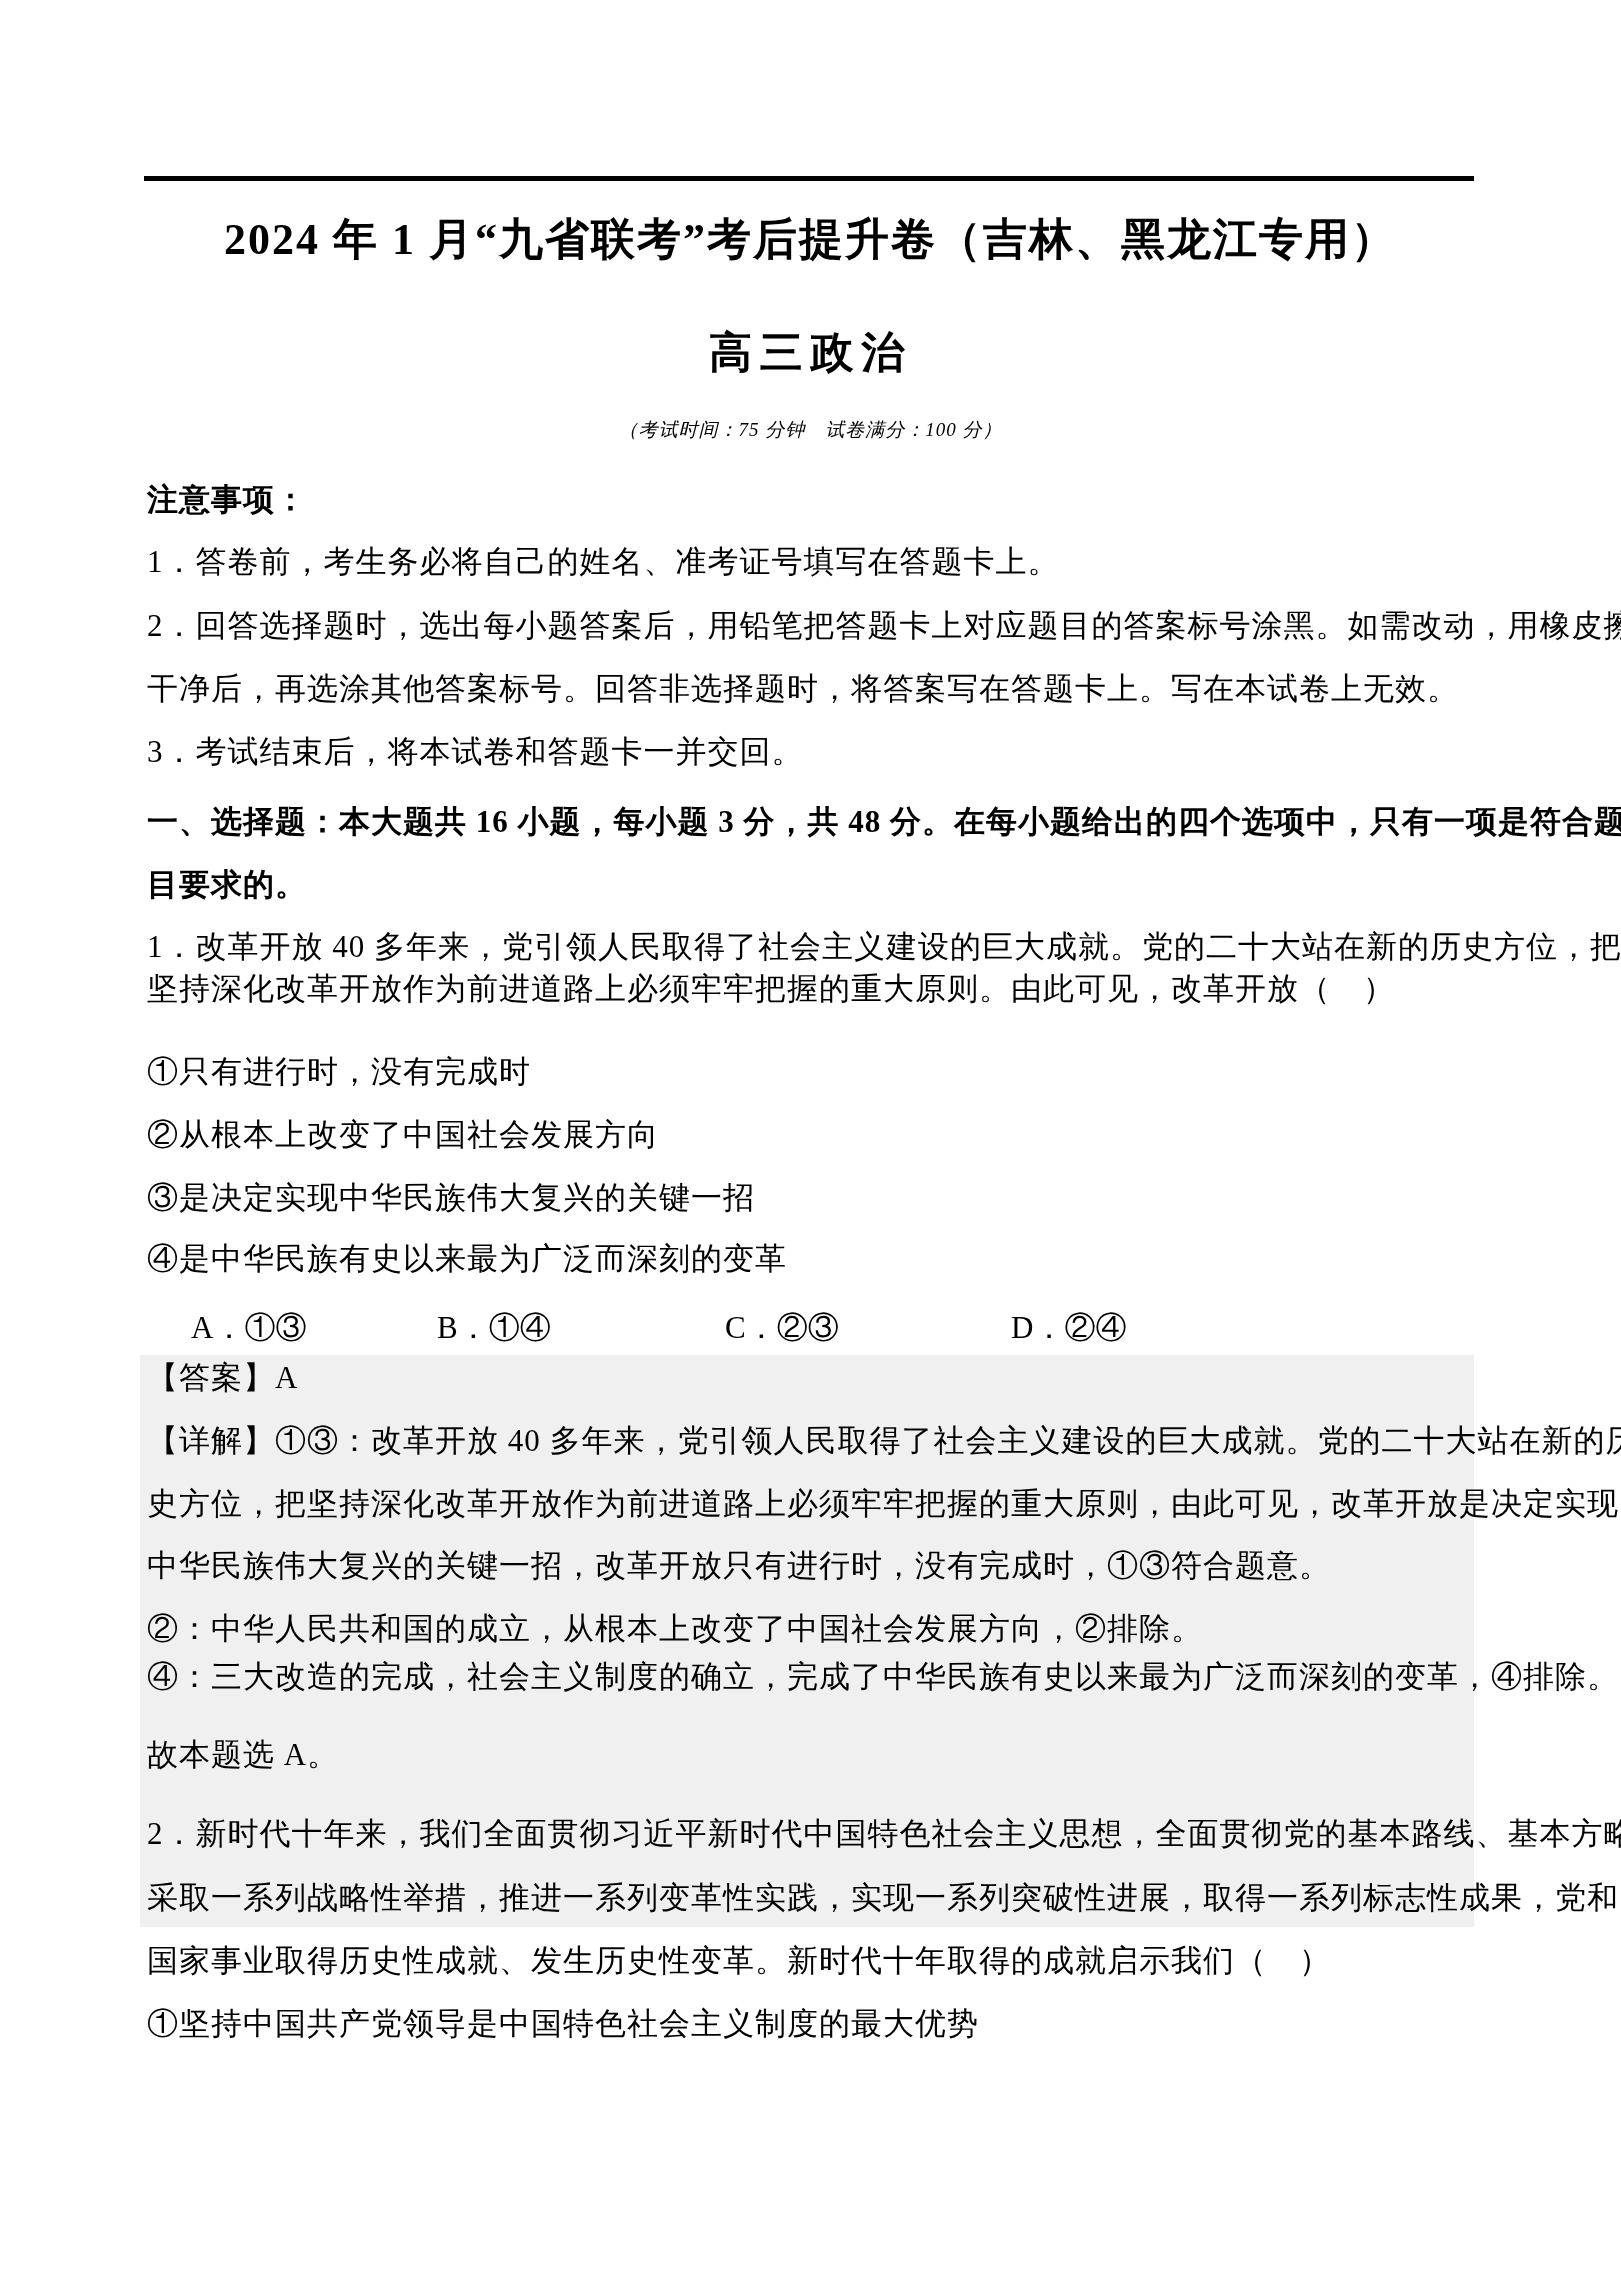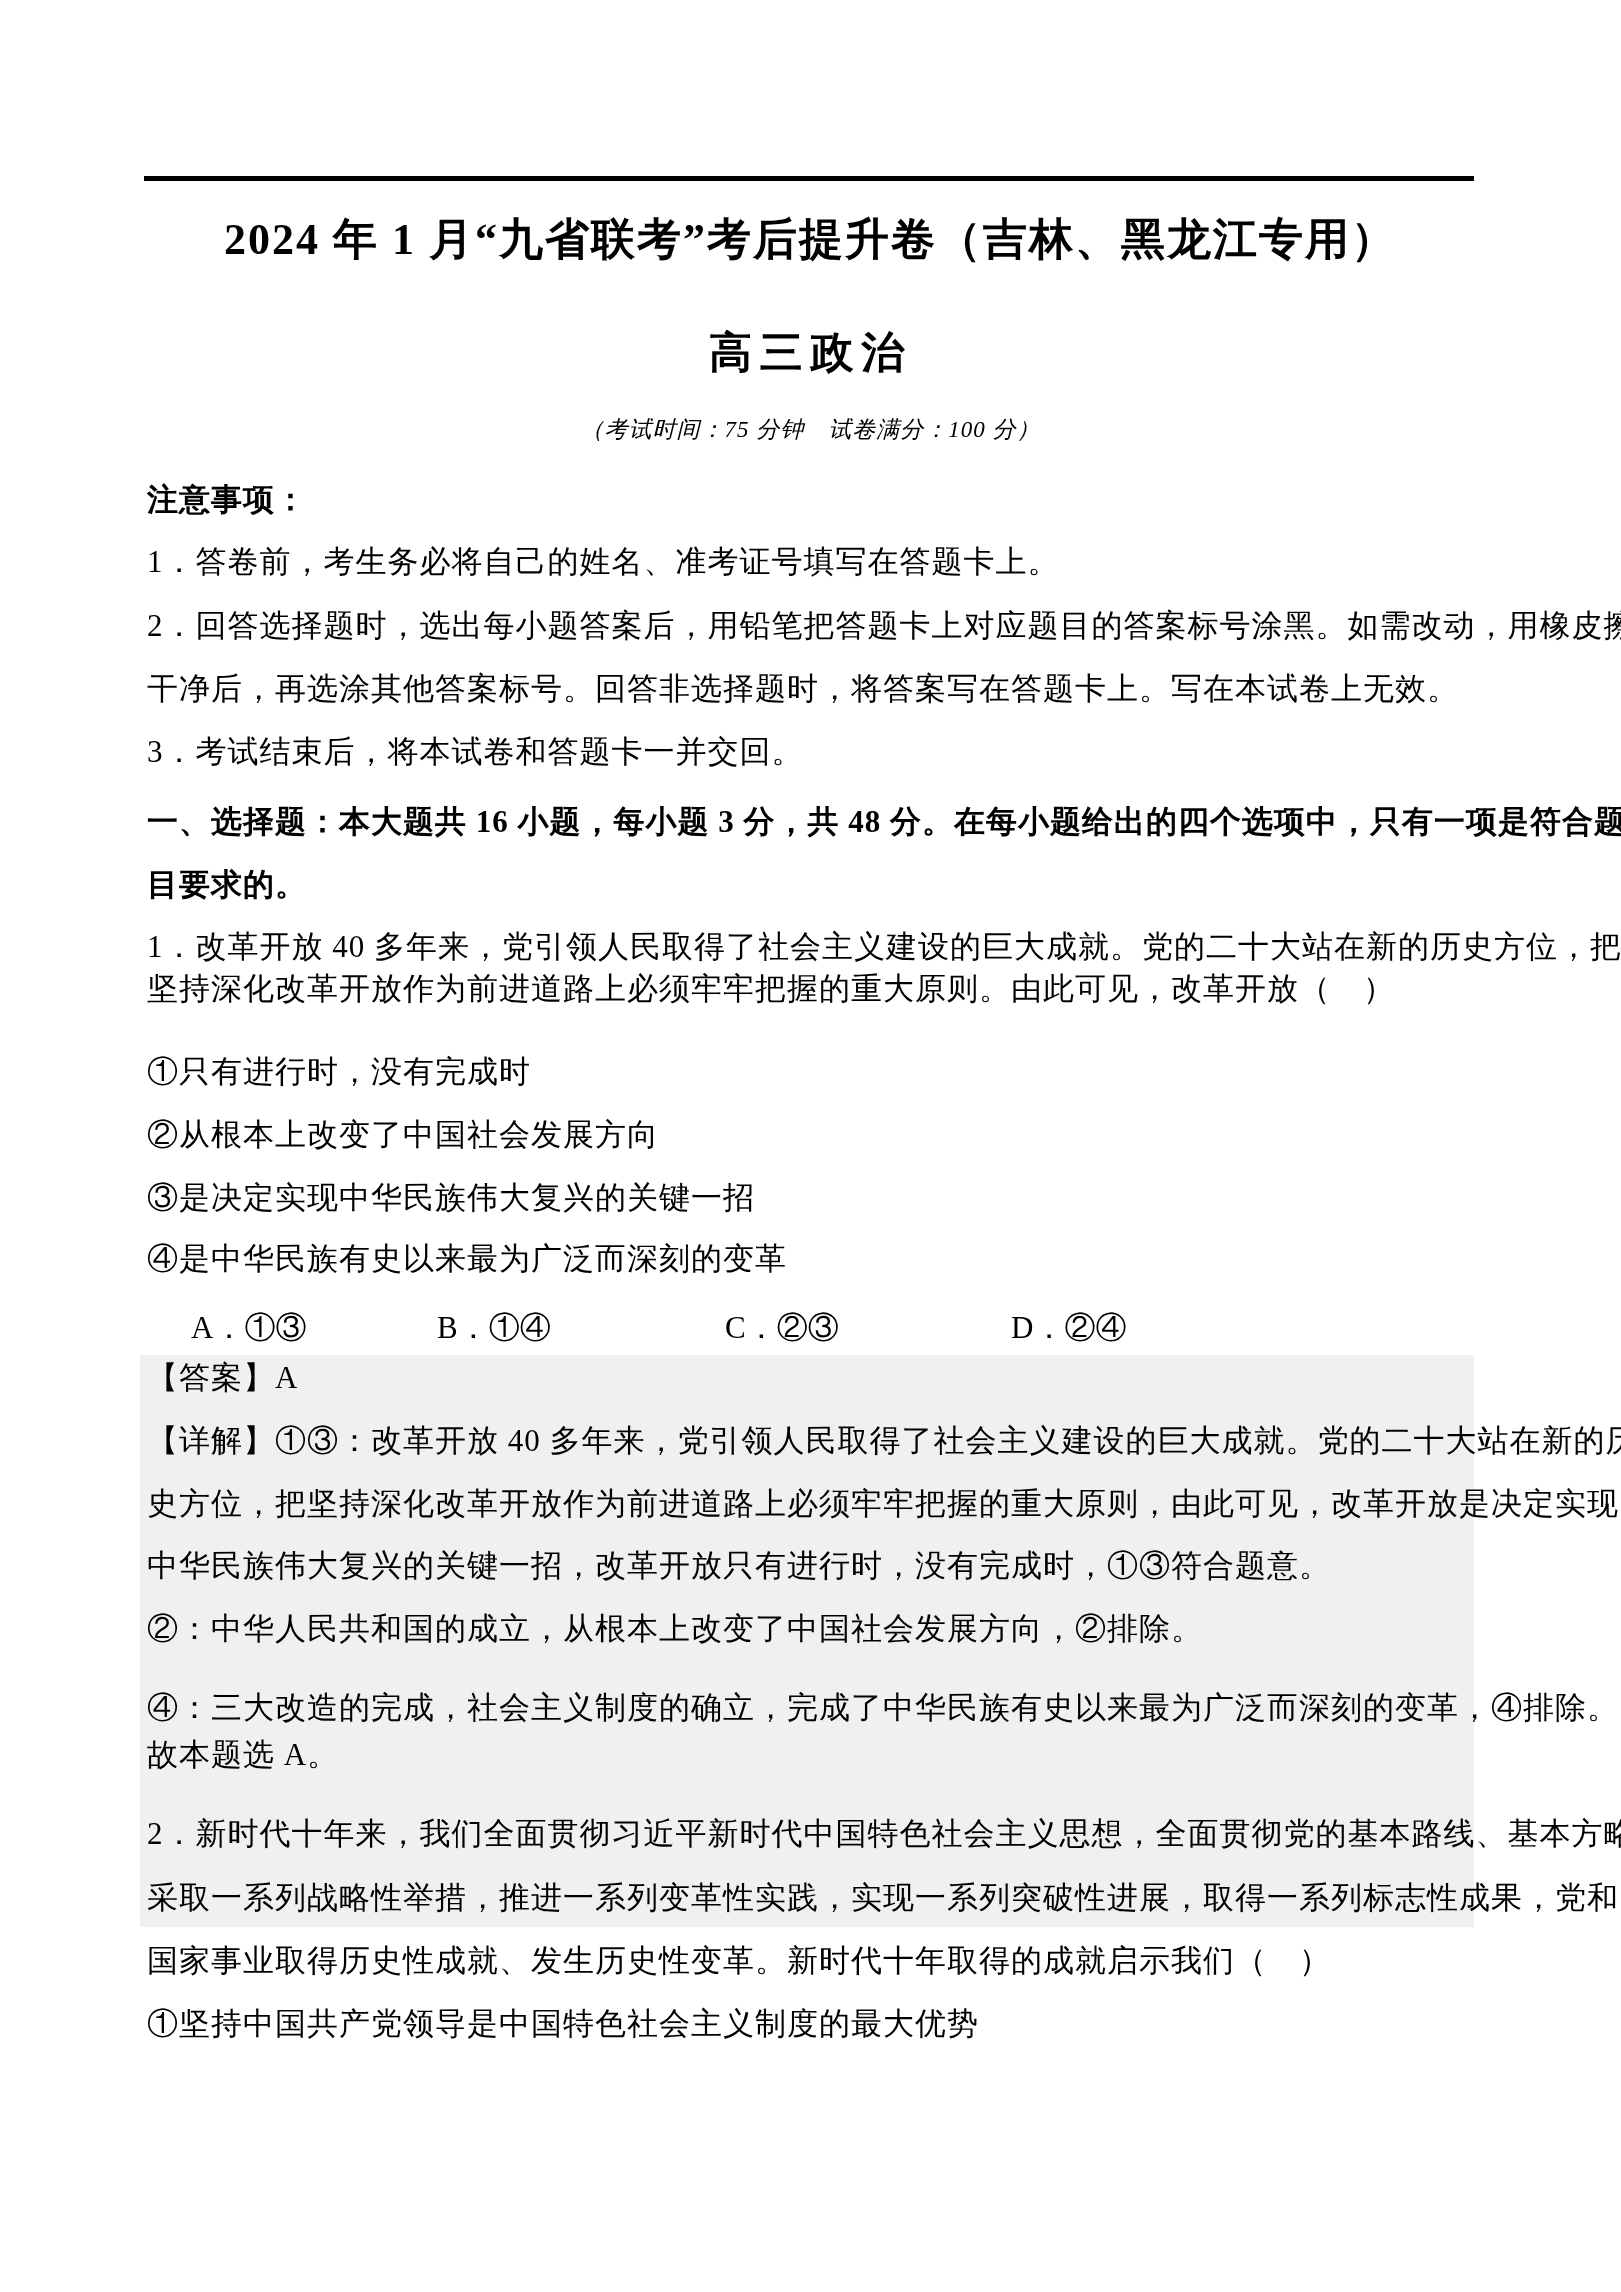--- a/index.html
+++ b/index.html
@@ -9,21 +9,21 @@
     margin:0 auto;
     background:#ffffff;
     font-family:"Liberation Serif","DejaVu Serif",serif;
     color:#000;
     overflow:hidden;
   }
   .rule{position:absolute;background:#000;}
   .center{position:absolute;left:0;width:1621px;text-align:center;white-space:nowrap;}
   .doc-title{top:212px;font-size:44px;font-weight:bold;letter-spacing:2px;line-height:55px;}
   .doc-subtitle{top:323px;font-size:43px;font-weight:bold;letter-spacing:7.8px;line-height:59px;}
-  .exam-info{top:406px;font-size:23px;font-style:italic;line-height:47px;letter-spacing:1px;}
+  .exam-info{top:406px;font-size:19px;font-style:italic;line-height:47px;letter-spacing:1px;}
   .bodyline{
     position:absolute;left:147px;width:1343px;
     font-size:31px;line-height:63px;white-space:nowrap;
     letter-spacing:1px;
   }
   .bold{font-weight:bold;}
   .answer-block{
     position:absolute;left:140px;top:1355px;width:1334px;height:572px;
     background:#f0f0f0;
   }
@@ -69,21 +69,21 @@
     <span class="choice" style="left:578px;">C．②③</span>
     <span class="choice" style="left:864px;">D．②④</span>
   </div>
 
   <div class="answer-block">
     <div class="ansline" style="top:-8.8px;">【答案】A</div>
     <div class="ansline" style="top:54px;">【详解】①③：改革开放 40 多年来，党引领人民取得了社会主义建设的巨大成就。党的二十大站在新的历</div>
     <div class="ansline" style="top:179px;">中华民族伟大复兴的关键一招，改革开放只有进行时，没有完成时，①③符合题意。</div>
     <div class="ansline" style="top:117px;">史方位，把坚持深化改革开放作为前进道路上必须牢牢把握的重大原则，由此可见，改革开放是决定实现</div>
     <div class="ansline" style="top:242px;">②：中华人民共和国的成立，从根本上改变了中国社会发展方向，②排除。</div>
-    <div class="ansline" style="top:321px;">④：三大改造的完成，社会主义制度的确立，完成了中华民族有史以来最为广泛而深刻的变革，④排除。</div>
+    <div class="ansline" style="top:290px;">④：三大改造的完成，社会主义制度的确立，完成了中华民族有史以来最为广泛而深刻的变革，④排除。</div>
     <div class="ansline" style="top:368px;">故本题选 A。</div>
   </div>
 
   <div class="bodyline" style="top:1802px;">2．新时代十年来，我们全面贯彻习近平新时代中国特色社会主义思想，全面贯彻党的基本路线、基本方略，</div>
   <div class="bodyline" style="top:1866px;">采取一系列战略性举措，推进一系列变革性实践，实现一系列突破性进展，取得一系列标志性成果，党和</div>
   <div class="bodyline" style="top:1929px;">国家事业取得历史性成就、发生历史性变革。新时代十年取得的成就启示我们（　）</div>
   <div class="bodyline" style="top:1992px;">①坚持中国共产党领导是中国特色社会主义制度的最大优势</div>
 
 </div>
 

